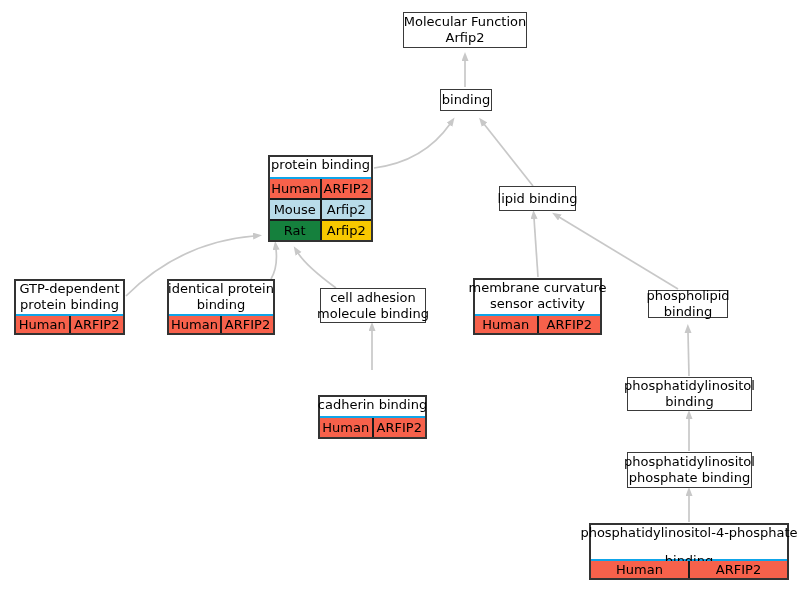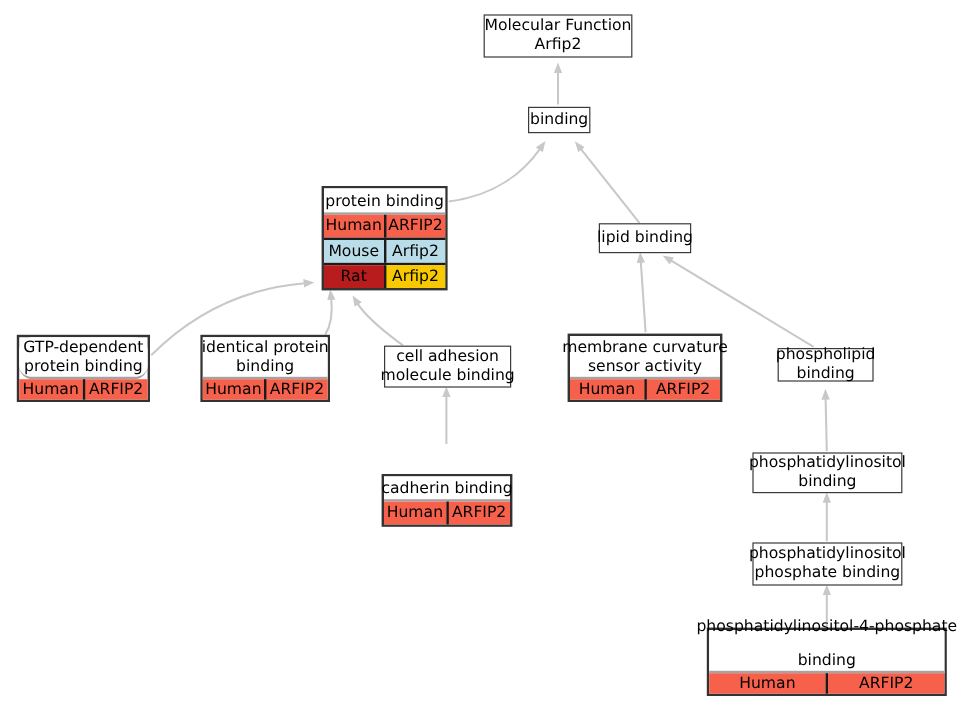--- a/index.html
+++ b/index.html
@@ -12,22 +12,22 @@
   .node{
     position:absolute;box-sizing:border-box;background:#fff;
     border:1.7px solid #3a3a3a;
     display:flex;flex-direction:column;align-items:center;justify-content:center;
     text-align:center;font-size:13px;line-height:16px;cursor:pointer;
   }
   .node span{display:block;white-space:nowrap;}
   .tnode{padding:0;border-width:2px;border-color:#333;justify-content:stretch;}
   .thead{
     flex:none;width:100%;box-sizing:border-box;background:#fff;
-    display:flex;flex-direction:column;align-items:center;justify-content:flex-end;
-    border-bottom:2px solid #a3a3a3;
+    display:flex;flex-direction:column;align-items:center;justify-content:flex-start;
+    border-bottom:2px solid #0ea5e9;
   }
   .trow{flex:1;width:100%;display:flex;box-sizing:border-box;}
   .trow + .trow{border-top:2px solid #1b1b1b;}
   .tcell{
     flex:1;display:flex;align-items:center;justify-content:center;
     box-sizing:border-box;overflow:hidden;
   }
   .tcell + .tcell{border-left:2px solid #1b1b1b;}
 </style>
 </head>
@@ -78,31 +78,31 @@
     </div>
     <div class="trow">
       <div class="tcell" style="background-color: rgb(185, 220, 233);">
           <span>Mouse</span>
         </div>
       <div class="tcell" style="background-color: rgb(185, 220, 233);">
           <span>Arfip2</span>
         </div>
     </div>
     <div class="trow">
-      <div class="tcell" style="background-color: #b91c1c;">
+      <div class="tcell" style="background-color: #15803d;">
           <span>Rat</span>
         </div>
       <div class="tcell" style="background-color: rgb(248, 200, 0);">
           <span>Arfip2</span>
         </div>
     </div>
   </div>
 
   <div class="node tnode" style="left:14px;top:279px;width:111px;height:56px;">
-    <div class="thead" style="height:35px;border-radius:11px;">
+    <div class="thead" style="height:35px;">
       <span>GTP-dependent</span>
       <span>protein binding</span>
     </div>
     <div class="trow">
       <div class="tcell" style="background-color: rgb(247, 97, 75);">
           <span>Human</span>
         </div>
       <div class="tcell" style="background-color: rgb(247, 97, 75);">
           <span>ARFIP2</span>
         </div>

